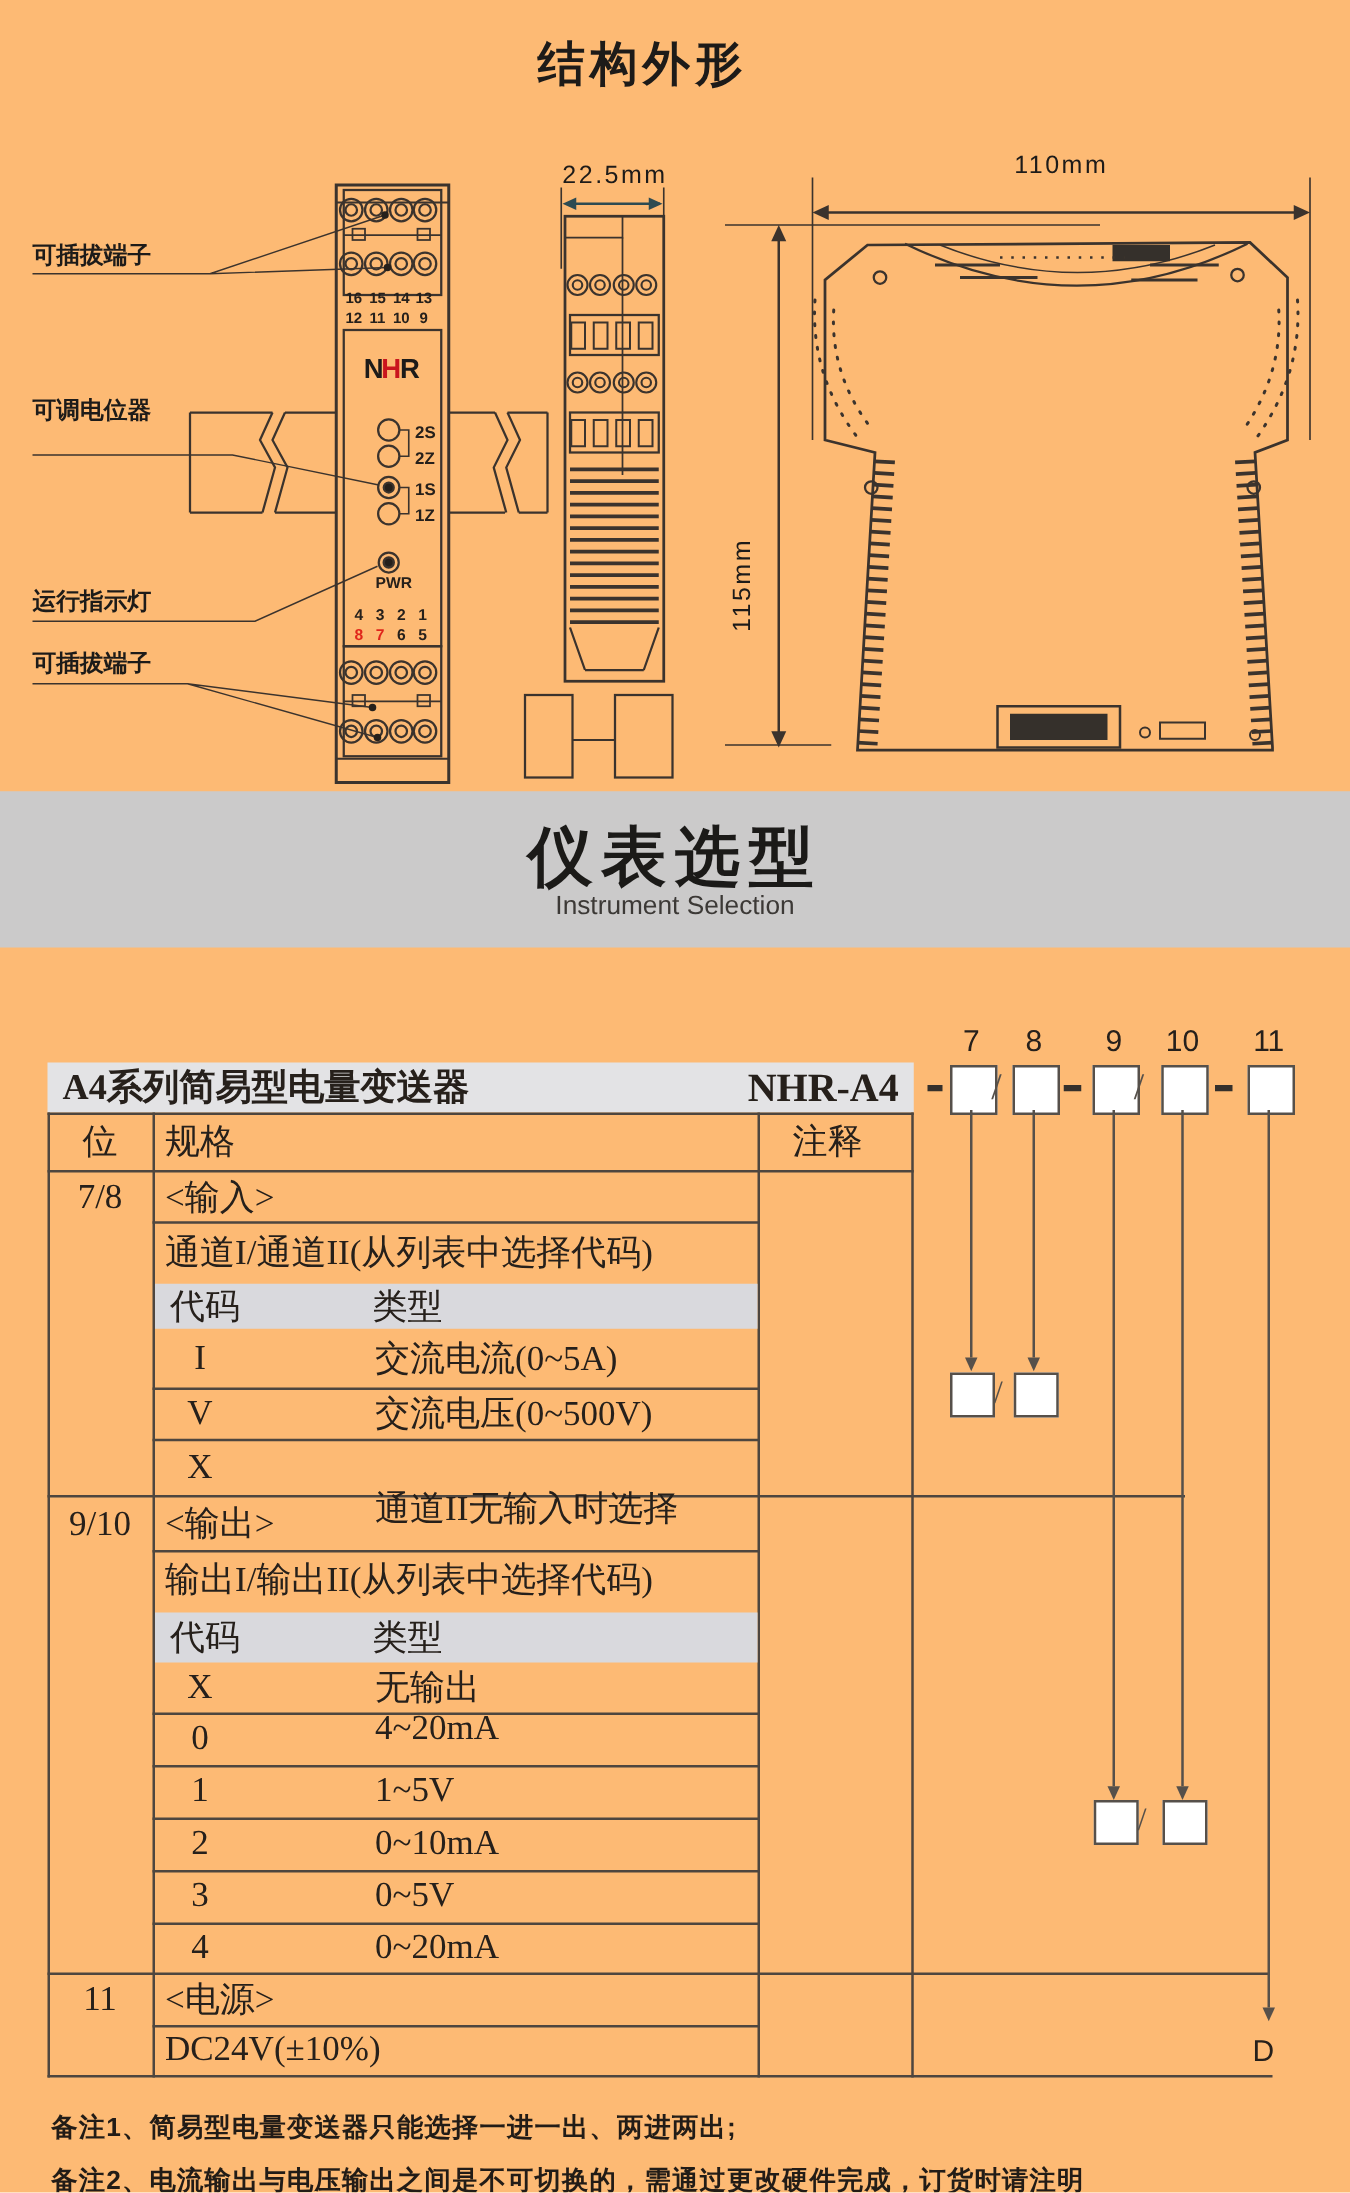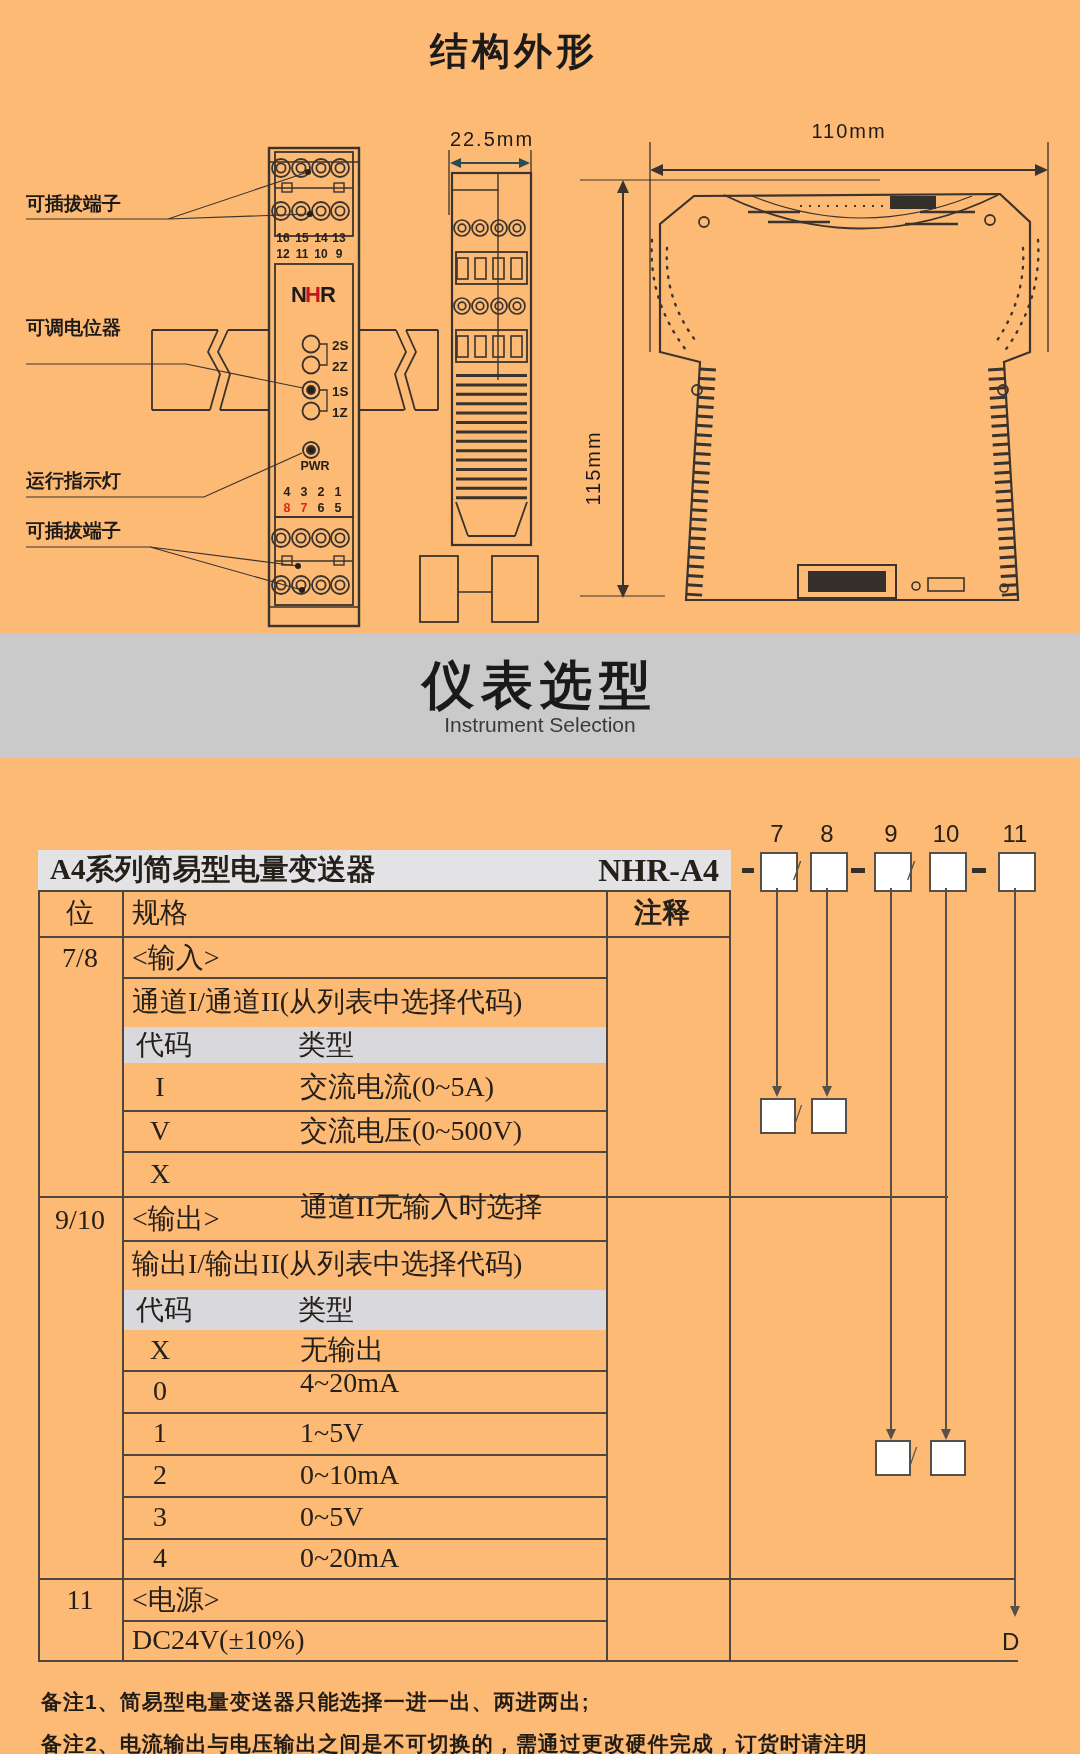--- a/index.html
+++ b/index.html
@@ -336,21 +336,21 @@
   <div class="valbox" style="left:875px;top:1440px;"></div>
   <div class="slash" style="left:910px;top:1441px;font-size:26px;">/</div>
   <div class="valbox" style="left:930px;top:1440px;"></div>
   <div class="dlabel" style="left:1002px;top:1628px;">D</div>
 
   <div class="gray-band" style="top:1027px;height:36px;"></div>
   <div class="gray-band" style="top:1290px;height:40px;"></div>
 
   <div class="cell center" style="left:38px;top:890px;width:84px;height:46px;">位</div>
   <div class="cell" style="left:132px;top:890px;width:300px;height:46px;">规格</div>
-  <div class="cell center" style="left:606px;top:890px;width:112px;height:46px;font-weight:bold;">注释</div>
+  <div class="cell center" style="left:606px;top:890px;width:112px;height:46px;">注释</div>
 
   <div class="cell center" style="left:38px;top:938px;width:84px;height:40px;">7/8</div>
   <div class="cell" style="left:132px;top:977px;width:470px;height:50px;">通道I/通道II(从列表中选择代码)</div>
   <div class="cell" style="left:132px;top:938px;width:400px;height:39px;">&lt;输入&gt;</div>
   <div class="cell" style="left:136px;top:1027px;width:120px;height:36px;">代码</div>
   <div class="cell" style="left:298px;top:1027px;width:200px;height:36px;">类型</div>
   <div class="cell center" style="left:130px;top:1063px;width:60px;height:47px;">I</div>
   <div class="cell" style="left:300px;top:1063px;width:300px;height:47px;">交流电流(0~5A)</div>
   <div class="cell center" style="left:130px;top:1110px;width:60px;height:41px;">V</div>
   <div class="cell" style="left:300px;top:1110px;width:300px;height:41px;">交流电压(0~500V)</div>

